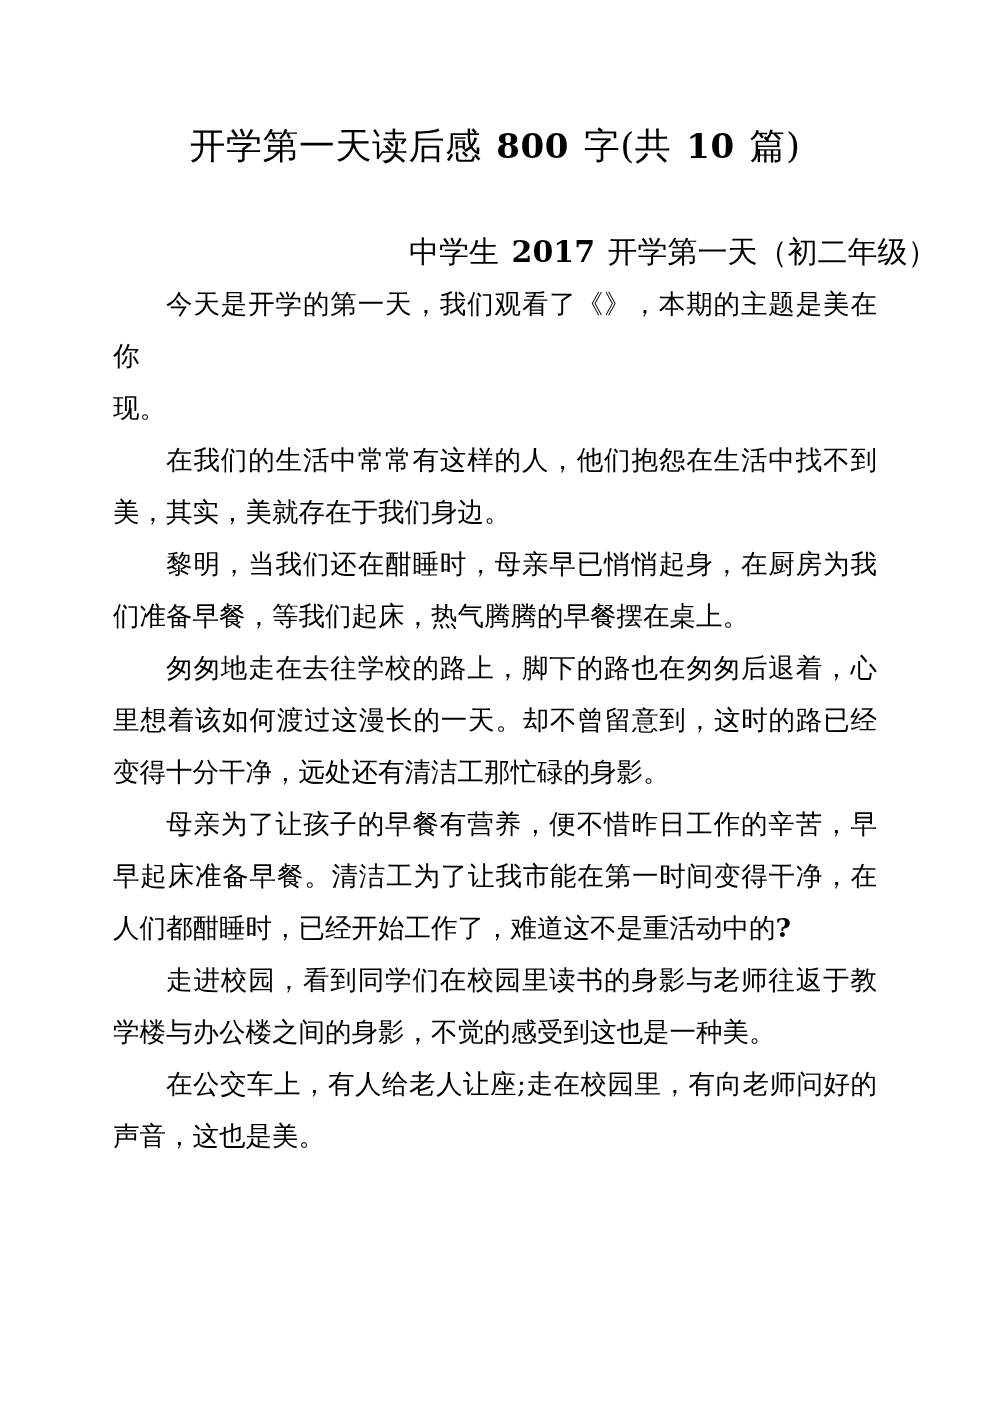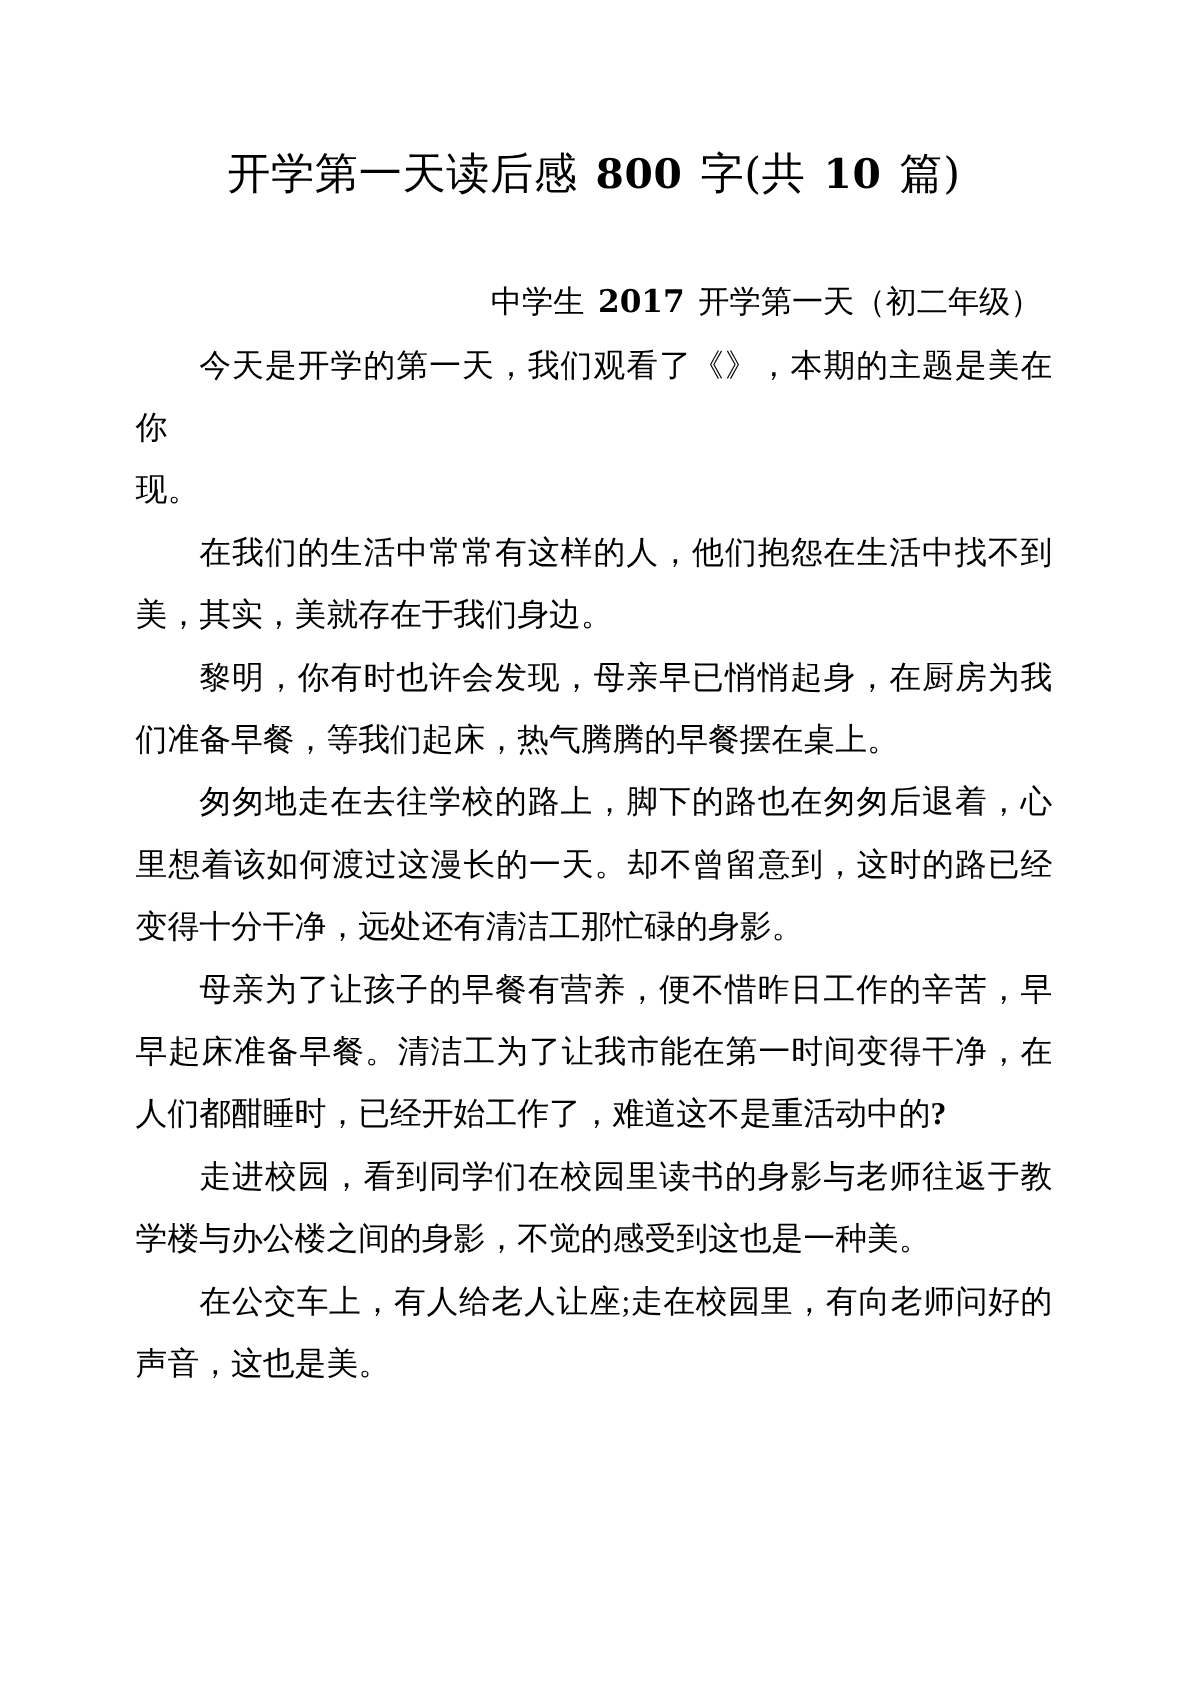--- a/index.html
+++ b/index.html
@@ -49,21 +49,21 @@
     font-weight: 700;
     font-size: 34px;
     padding: 0 3px;
     margin-top: 16px;
   }
 
   
   .byline {
     margin: 0;
     padding: 0;
-    font-size: 26px;
+    font-size: 30px;
     line-height: 52px;
     margin-top: 62px;
     padding-left: 296px;
     white-space: nowrap;
   }
   .byline .num {
     font-weight: 700;
     padding: 0 3px;
   }
 
@@ -71,21 +71,20 @@
   .para {
     margin: 0;
     padding: 0;
     font-size: 26.5px;
     line-height: 52px;
     text-indent: 2em;
     text-align: justify;
     text-justify: inter-ideograph;
     letter-spacing: 0px;
     word-break: break-all;
-    font-family: Liberation Serif, serif;
   }
   .para.no-indent { text-indent: 0; }
   .para .b { font-weight: 700; }
   .para .wide-gap { display: inline-block; width: 34px; }
 </style>
 </head>
 <body>
 
 <div class="page">
   <div class="content">
@@ -94,21 +93,21 @@
 
     <p class="byline"><span>中学生</span> <span class="num">2017</span> <span>开学第一天（初二年级）</span></p>
 
     <p class="para">今天是开学的第一天，我们观看了《》，本期的主题是美在你</p>
 
 
     <p class="para no-indent">现。</p>
 
     <p class="para">在我们的生活中常常有这样的人，他们抱怨在生活中找不到美，其实，美就存在于我们身边。</p>
 
-    <p class="para">黎明，你有时也许会发现，母亲早已悄悄起身，在厨房为我们准备早餐，等我们起床，热气腾腾的早餐摆在桌上。</p>
+    <p class="para">黎明，当我们还在酣睡时，母亲早已悄悄起身，在厨房为我们准备早餐，等我们起床，热气腾腾的早餐摆在桌上。</p>
 
     <p class="para">匆匆地走在去往学校的路上，脚下的路也在匆匆后退着，心里想着该如何渡过这漫长的一天。却不曾留意到，这时的路已经变得十分干净，远处还有清洁工那忙碌的身影。</p>
 
     <p class="para"><span>母亲为了让孩子的早餐有营养，便不惜昨日工作的辛苦，早早起床准备早餐。清洁工为了让我市能在第一时间变得干净，在人们都酣睡时，已经开始工作了，难道这不是重活动中的</span><span class="b">?</span></p>
 
     <p class="para">走进校园，看到同学们在校园里读书的身影与老师往返于教学楼与办公楼之间的身影，不觉的感受到这也是一种美。</p>
 
 
     <p class="para">在公交车上，有人给老人让座;走在校园里，有向老师问好的声音，这也是美。</p>
 

